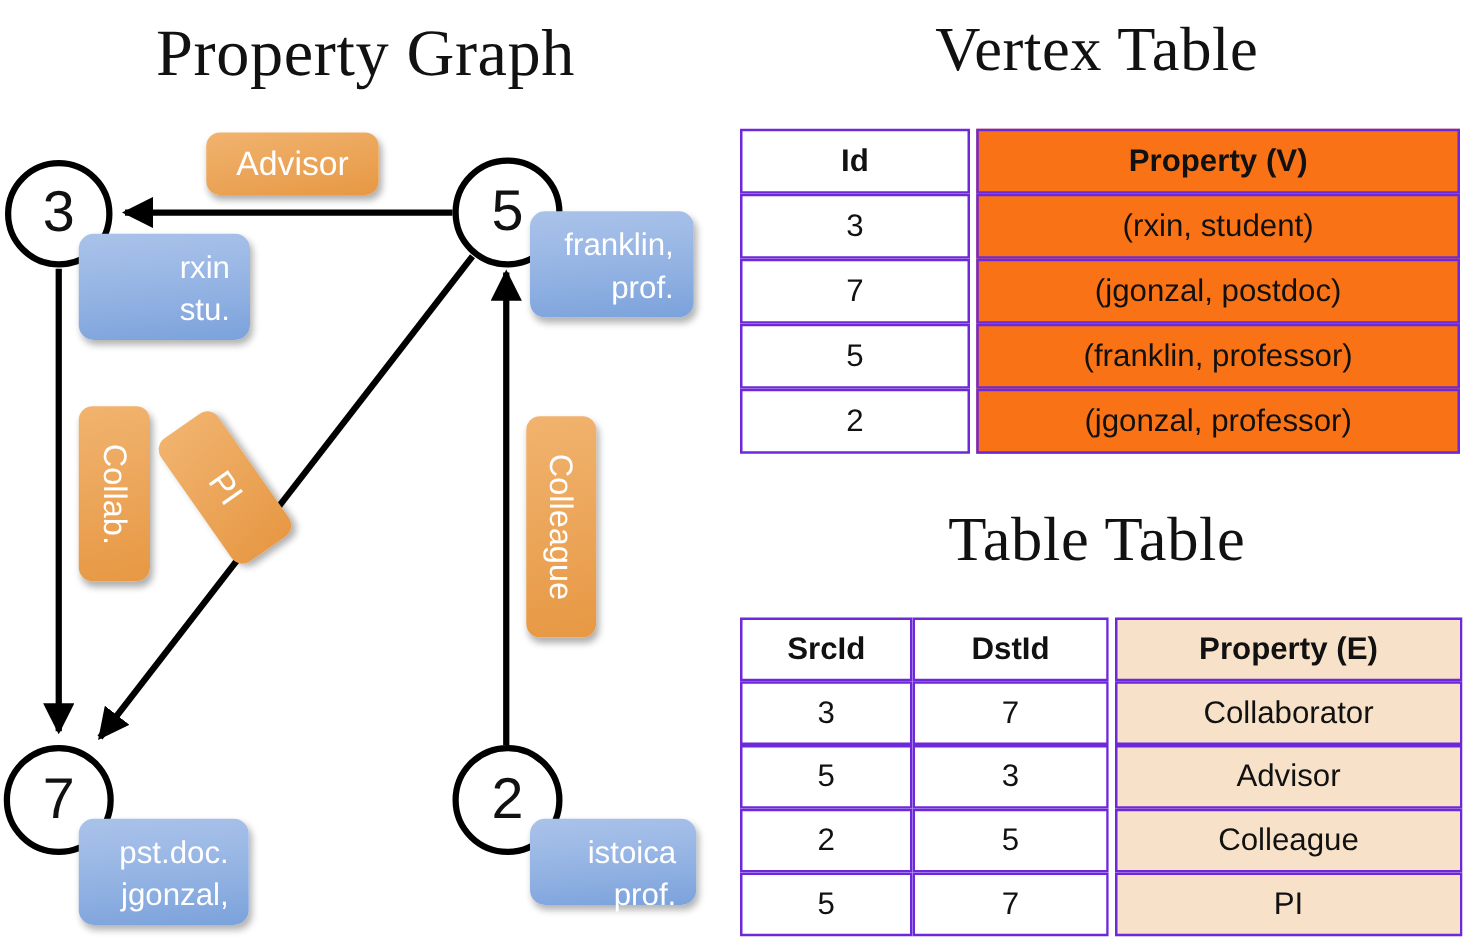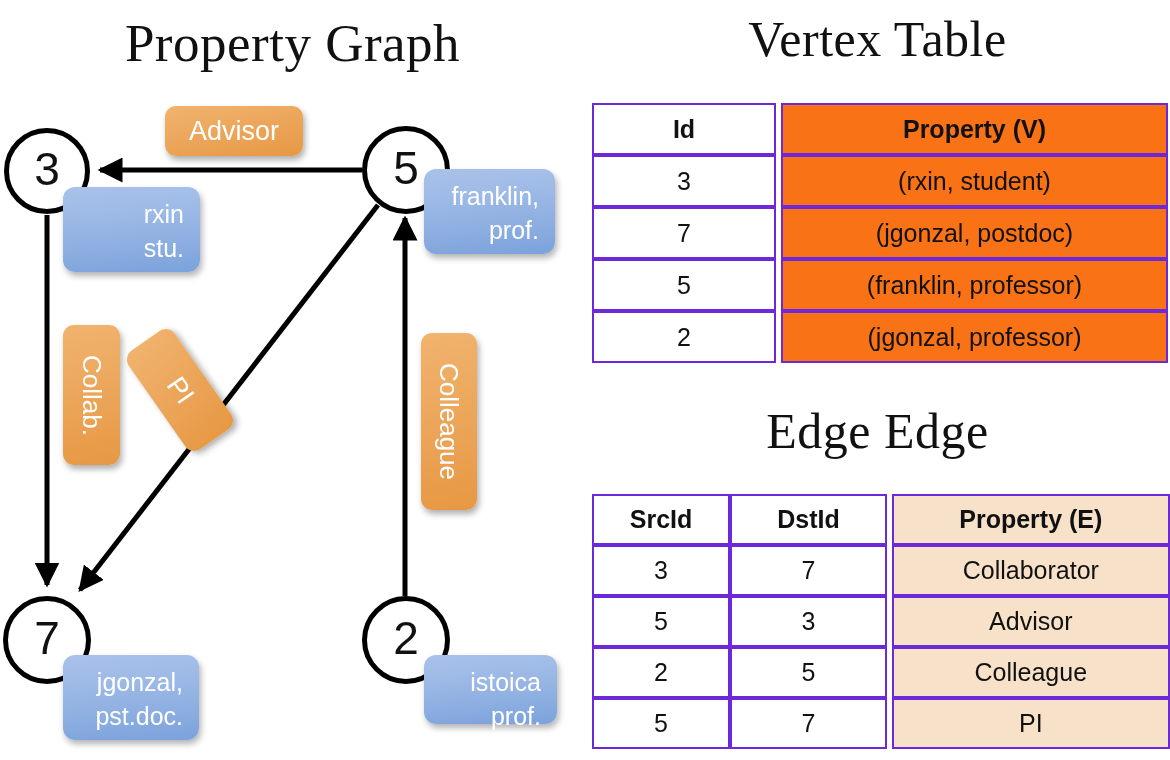--- a/index.html
+++ b/index.html
@@ -110,21 +110,21 @@
   #edge-table td.propcol{width:278px;height:47px;background:#f7e1c8;margin-top:20px;}
   #edge-table td.spacer{border:none;width:5px;padding:0;background:#fff;}
 </style>
 </head>
 <body>
 
 <div class="big-title panel" id="graph-title">Property Graph</div>
 
 <div class="big-title panel" id="vertex-title">Vertex Table</div>
 
-<div class="big-title panel" id="edge-title">Edge Edge</div>
+<div class="big-title panel" id="edge-title">Table Table</div>
 
 <div class="panel" id="graph-area">
 
   <svg id="graph-svg" width="585" height="760">
     <defs>
       <marker id="arrow" viewBox="0 0 10 10" refX="9" refY="5" markerWidth="5" markerHeight="5" orient="auto-start-reverse">
         <path d="M 0 0 L 10 5 L 0 10 z" fill="#000"></path>
       </marker>
     </defs>
 
@@ -150,22 +150,22 @@
   </div>
   <div class="bluebox" style="left:424px;top:169px;width:131px;height:85px;">
     <div>franklin,</div>
     <div>prof.</div>
   </div>
 
   <div class="node" style="left:3px;top:596px;width:88px;height:88px;">
     <span>7</span>
   </div>
   <div class="bluebox" style="left:63px;top:655px;width:136px;height:85px;">
+    <div>pst.doc.</div>
     <div>jgonzal,</div>
-    <div>pst.doc.</div>
   </div>
 
   <div class="node" style="left:362px;top:596px;width:88px;height:88px;">
     <span>2</span>
   </div>
   <div class="bluebox" style="left:424px;top:655px;width:133px;height:69px;">
     <div>istoica</div>
     <div>prof.</div>
   </div>
 

